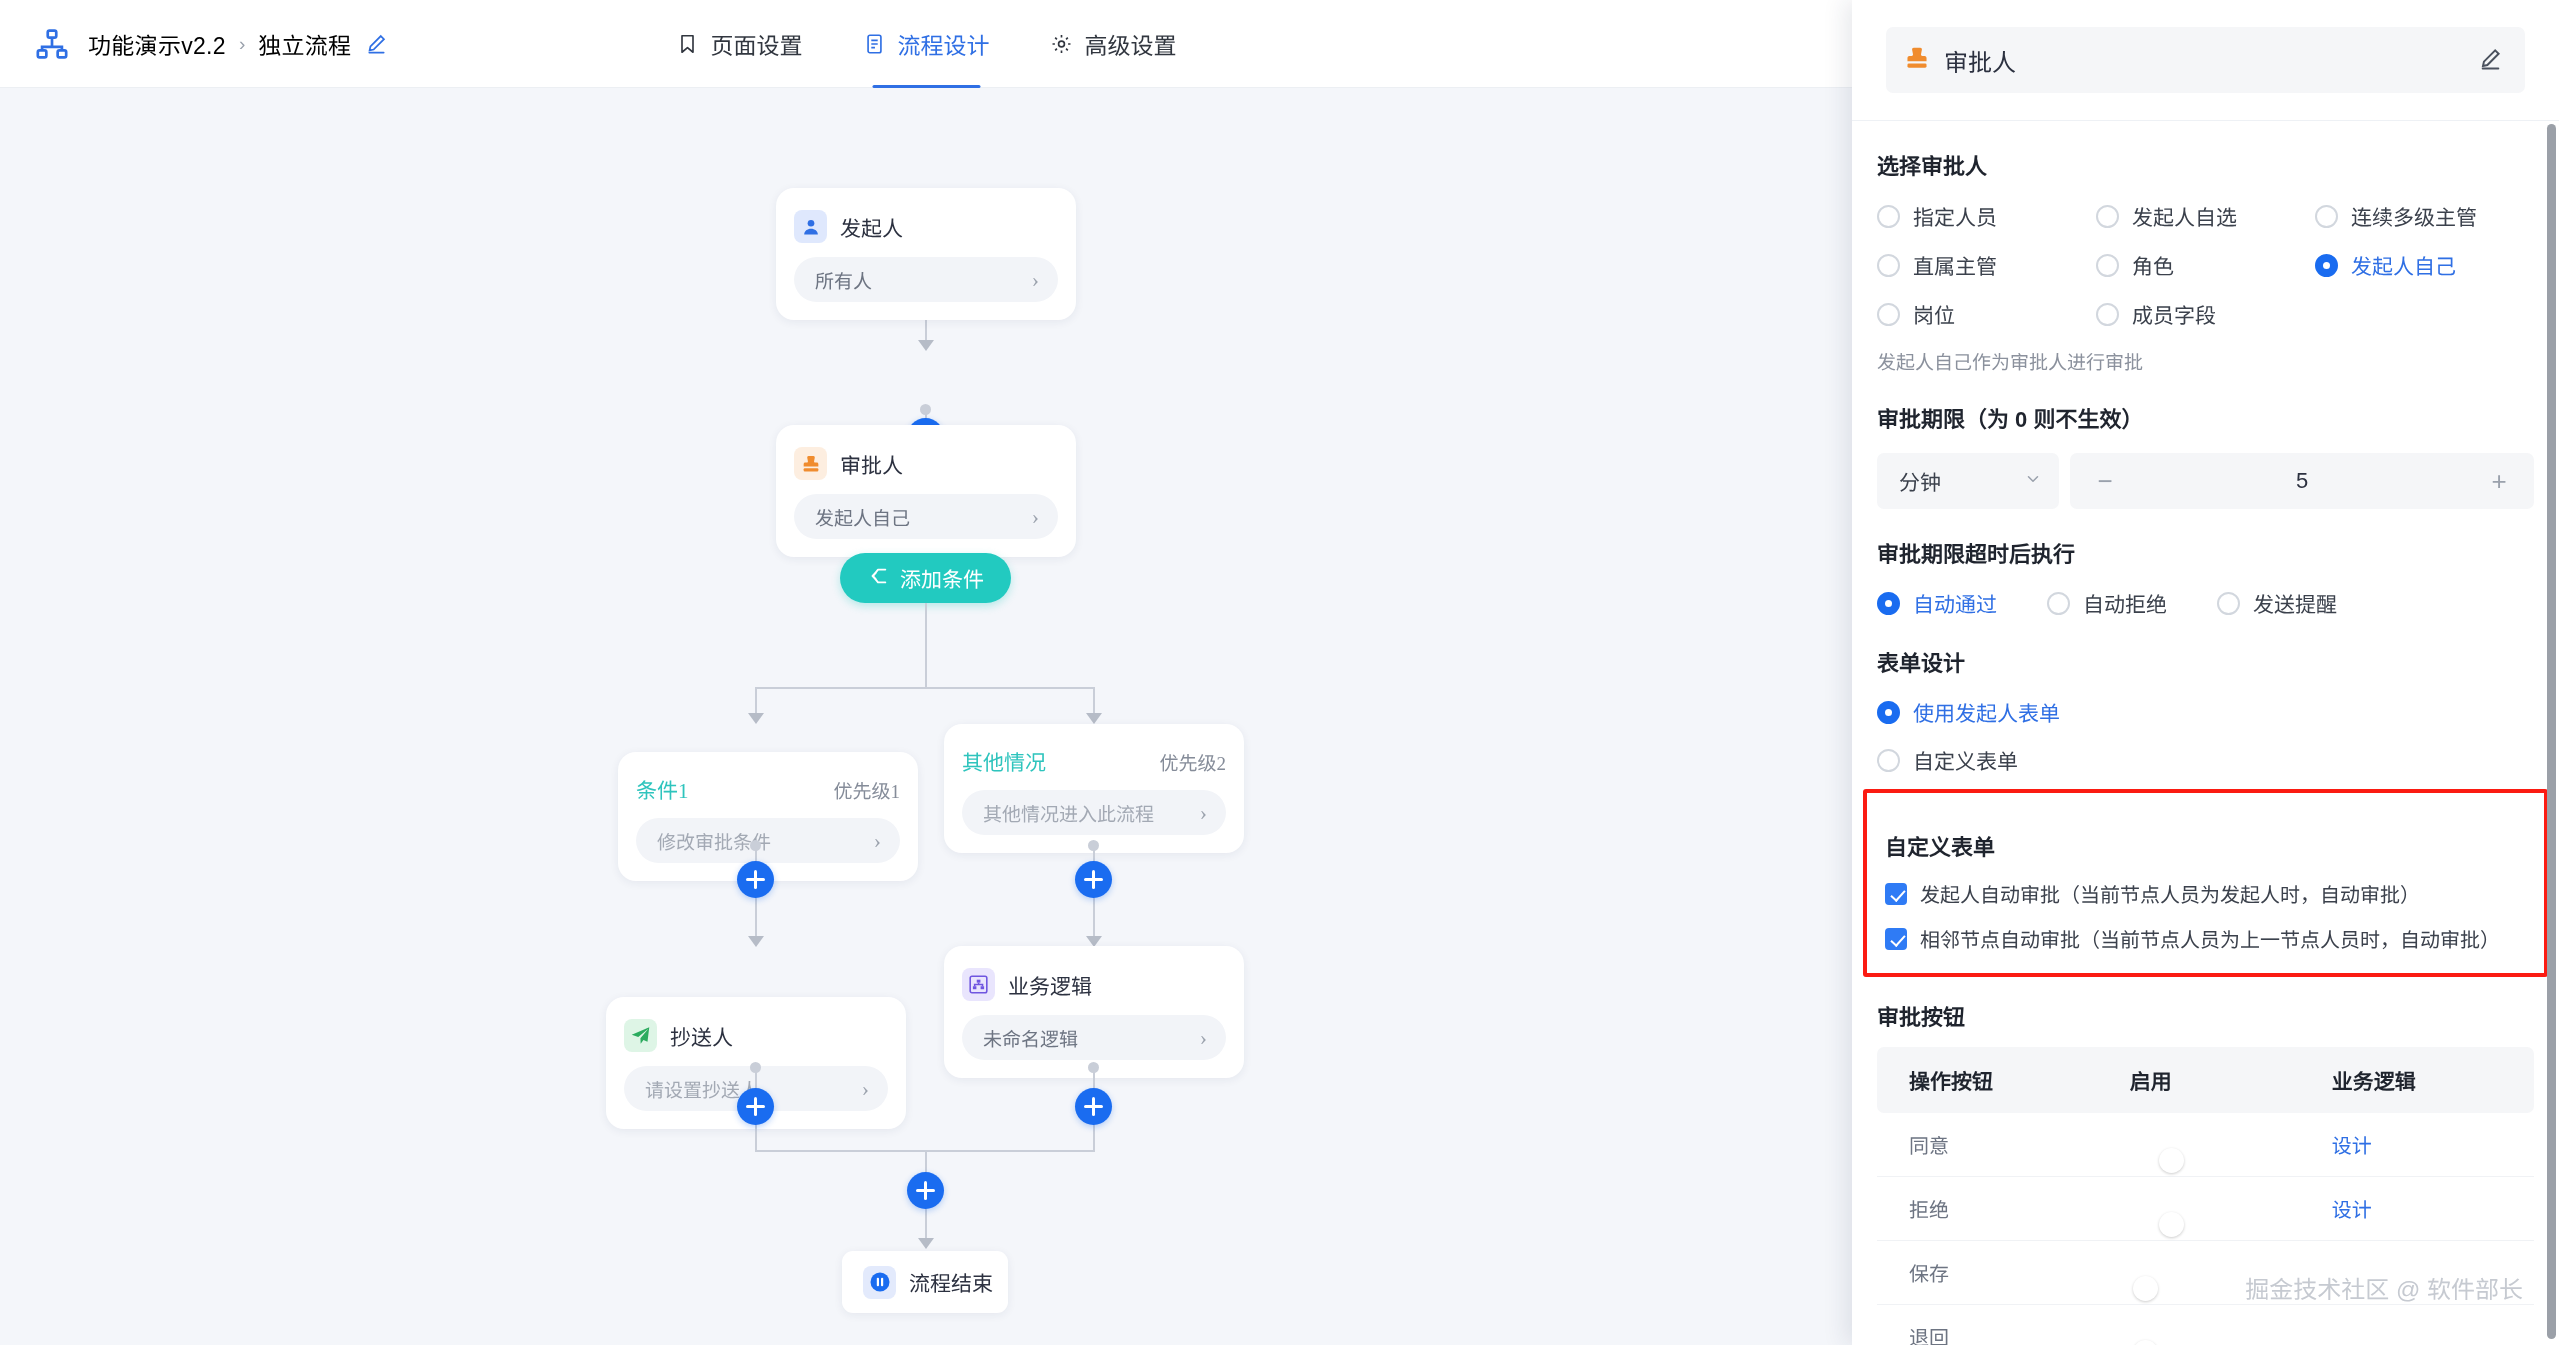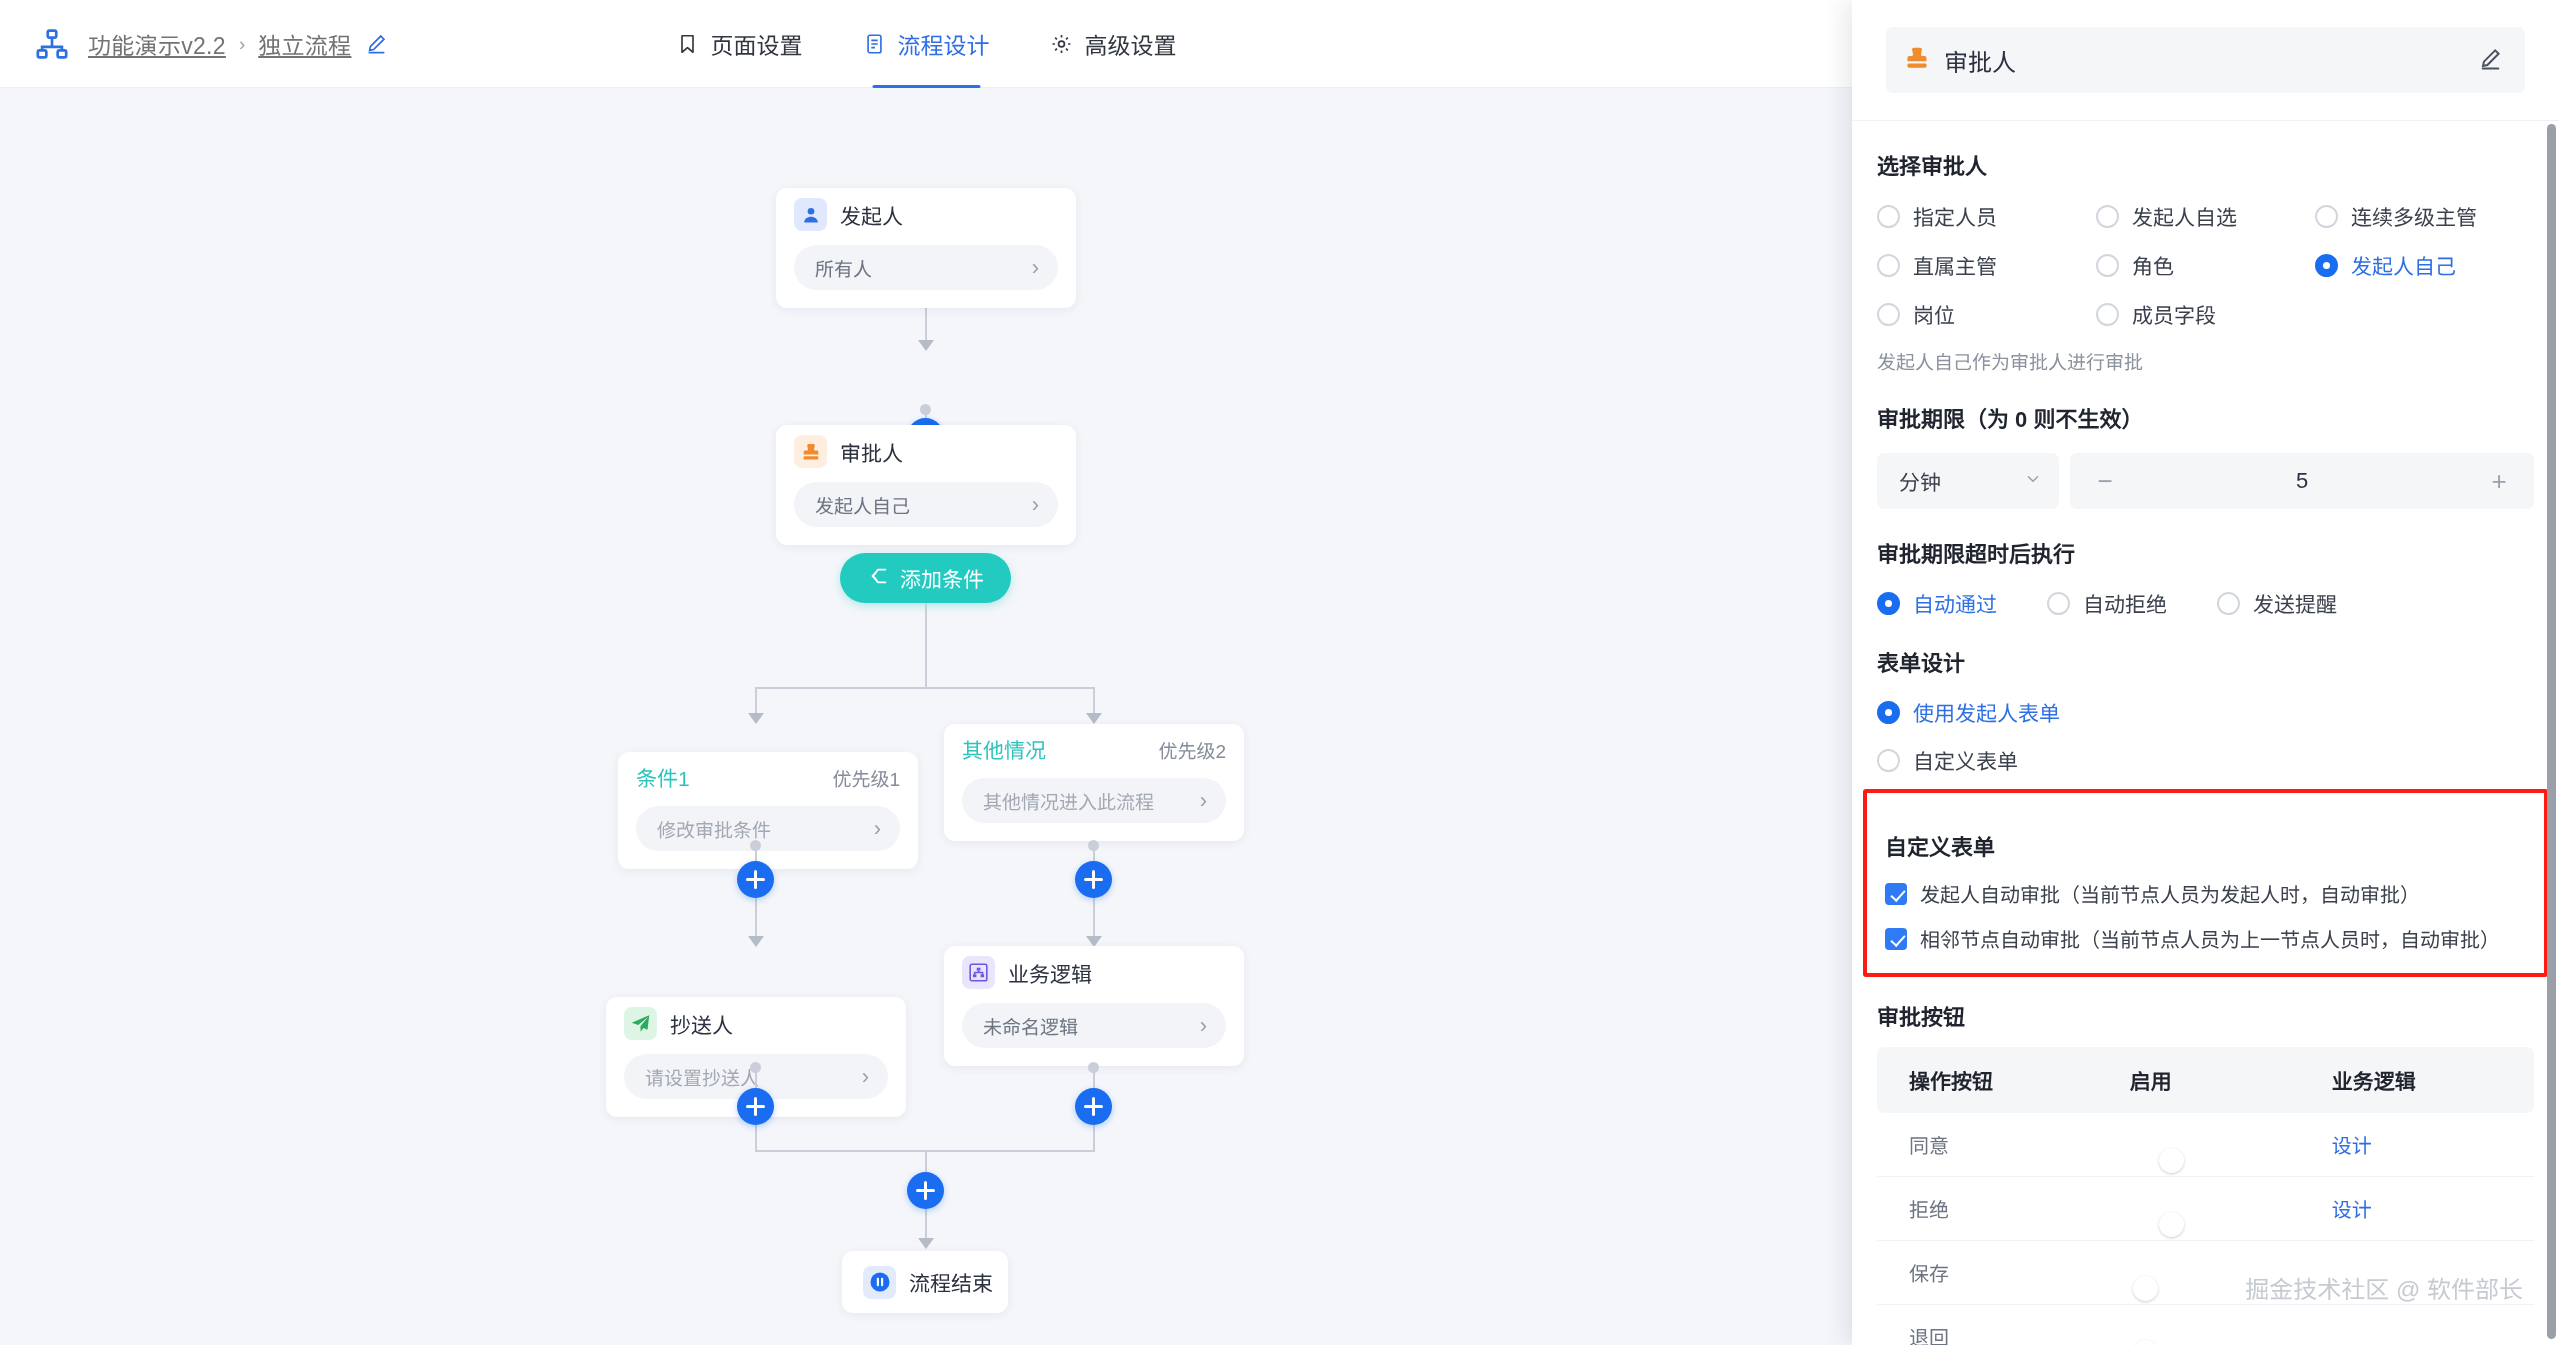--- a/index.html
+++ b/index.html
@@ -14,21 +14,21 @@
 
   
   .topbar {
     position: absolute; top: 0; left: 0; width: 1852px; height: 88px;
     background: #ffffff; display: flex; align-items: center;
     border-bottom: 1px solid #eceff3;
     z-index: 5;
   }
   .brand-logo { margin-left: 34px; width: 36px; height: 36px; display: flex; align-items: center; justify-content: center; }
   .breadcrumb { display: flex; align-items: center; margin-left: 18px; gap: 13px; }
-  .bc-item { font-size: 23px; color: #737373; letter-spacing: .3px; text-decoration: underline; }
+  .bc-item { font-size: 23px; color: #000000; letter-spacing: .3px; }
   .bc-sep { font-size: 19px; color: #9aa1ac; }
   .bc-edit { width: 25px; height: 25px; display:flex; align-items:center; justify-content:center; cursor: pointer; }
 
   .tabs { position: absolute; left: 50%; transform: translateX(-50%); display: flex; align-items: center; gap: 60px; height: 88px; }
   .tab { display: flex; align-items: center; gap: 11px; height: 88px; font-size: 23px; color: #31363f; cursor: pointer; position: relative; }
   .tab .tab-ic { width: 24px; height: 24px; display: flex; align-items: center; justify-content: center; }
   .tab.active { color: #2f6fe4; }
   .tab.active::after {
     content: ""; position: absolute; left: 50%; transform: translateX(-50%);
     bottom: 0; width: 108px; height: 3px; background: #2f6fe4; border-radius: 2px;
@@ -36,22 +36,23 @@
 
   
   .canvas {
     position: absolute; top: 88px; left: 0; width: 1852px; height: 1257px;
     background: #f4f6fa; overflow: hidden;
   }
   .flow { position: relative; width: 1852px; height: 1257px; }
 
   .node {
     position: absolute; width: 300px; background: #fff;
-    border-radius: 11px; box-shadow: 0 2px 10px rgba(26,42,82,.07);
-    padding: 10px 18px 18px 18px;
+    border-radius: 18px; box-shadow: 0 2px 10px rgba(26,42,82,.07);
+    padding: 22px 18px 18px 18px;
+    font-family: Liberation Serif, serif;
   }
   .node-head { display: flex; align-items: center; gap: 13px; margin-bottom: 14px; }
   .node-ico { width: 33px; height: 33px; border-radius: 8px; display:flex; align-items:center; justify-content:center; flex: none; }
   .ico-blue { background: #dfe8fd; }
   .ico-orange { background: #fdeee0; }
   .ico-green { background: #def5e6; }
   .ico-purple { background: #e9e5fd; }
   .ico-endblue { background: #e3eafc; }
   .node-title { font-size: 21px; color: #2c3140; }
   .node-field {

